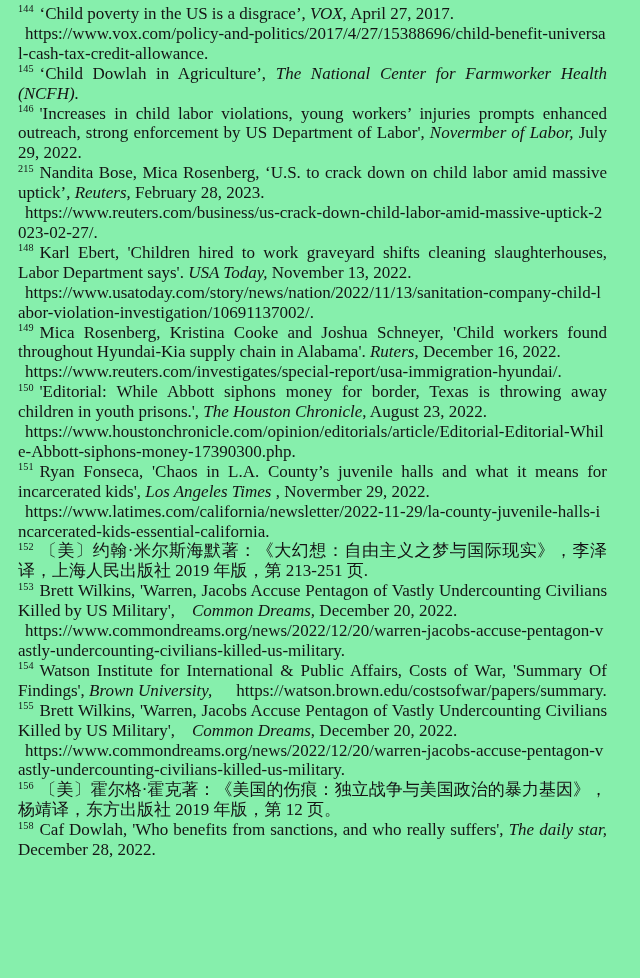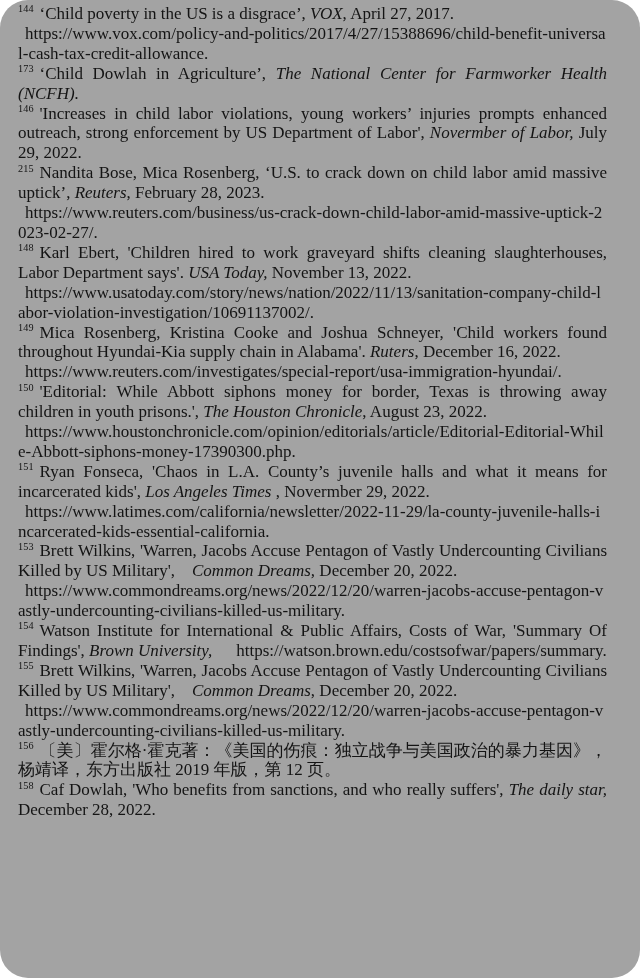--- a/index.html
+++ b/index.html
@@ -14,22 +14,21 @@
     color: #141414;
     font-family: "Liberation Serif", "DejaVu Serif", serif;
     font-size: 17px;
     line-height: 19.9px;
   }
   .page {
     box-sizing: border-box;
     width: 640px;
     height: 978px;
     padding: 4px 33px 6px 18px;
-    background: #a3a3a3;
-    border-radius: 28px;
+    background: #86efac;
   }
   p.footnote {
     margin: 0;
     padding: 0;
     text-align: justify;
   }
   sup.fn-num {
     font-size: 0.6em;
     line-height: 0;
     vertical-align: super;
@@ -44,26 +43,27 @@
     overflow-wrap: anywhere;
     margin-left: 7px;
   }
 </style>
 </head>
 <body>
 
 <div class="page">
   <div>
       <p class="footnote"><sup class="fn-num">144</sup><span class="run-n">‘Child poverty in the US is a disgrace’, </span><span class="run-i">VOX</span><span class="run-n">, April 27, 2017.</span><br><span class="run-u">https://www.vox.com/policy-and-politics/2017/4/27/15388696/child-benefit-universal-cash-tax-credit-allowance.</span></p>
-      <p class="footnote"><sup class="fn-num">173</sup><span class="run-n">‘Child Dowlah in Agriculture’, </span><span class="run-i">The National Center for Farmworker Health (NCFH).</span></p>
+      <p class="footnote"><sup class="fn-num">145</sup><span class="run-n">‘Child Dowlah in Agriculture’, </span><span class="run-i">The National Center for Farmworker Health (NCFH).</span></p>
       <p class="footnote"><sup class="fn-num">146</sup><span class="run-n">'Increases in child labor violations, young workers’ injuries prompts enhanced outreach, strong enforcement by US Department of Labor', </span><span class="run-i">Novermber of Labor,</span><span class="run-n"> July 29, 2022.</span><br></p>
       <p class="footnote"><sup class="fn-num">215</sup><span class="run-n">Nandita Bose, Mica Rosenberg, ‘U.S. to crack down on child labor amid massive uptick’, </span><span class="run-i">Reuters</span><span class="run-n">, February 28, 2023.</span><br><span class="run-u">https://www.reuters.com/business/us-crack-down-child-labor-amid-massive-uptick-2023-02-27/.</span></p>
       <p class="footnote"><sup class="fn-num">148</sup><span class="run-n">Karl Ebert, 'Children hired to work graveyard shifts cleaning slaughterhouses, Labor Department says'. </span><span class="run-i">USA Today,</span><span class="run-n"> November 13, 2022.</span><br><span class="run-u">https://www.usatoday.com/story/news/nation/2022/11/13/sanitation-company-child-labor-violation-investigation/10691137002/.</span></p>
       <p class="footnote"><sup class="fn-num">149</sup><span class="run-n">Mica Rosenberg, Kristina Cooke and Joshua Schneyer, 'Child workers found throughout Hyundai-Kia supply chain in Alabama'. </span><span class="run-i">Ruters</span><span class="run-n">, December 16, 2022.</span><br><span class="run-u">https://www.reuters.com/investigates/special-report/usa-immigration-hyundai/.</span></p>
       <p class="footnote"><sup class="fn-num">150</sup><span class="run-n">'Editorial: While Abbott siphons money for border, Texas is throwing away children in youth prisons.', </span><span class="run-i">The Houston Chronicle</span><span class="run-n">, August 23, 2022.</span><br><span class="run-u">https://www.houstonchronicle.com/opinion/editorials/article/Editorial-Editorial-While-Abbott-siphons-money-17390300.php.</span></p>
       <p class="footnote"><sup class="fn-num">151</sup><span class="run-n">Ryan Fonseca, 'Chaos in L.A. County’s juvenile halls and what it means for incarcerated kids', </span><span class="run-i">Los Angeles Times</span><span class="run-n"> , Novermber 29, 2022.</span><br><span class="run-u">https://www.latimes.com/california/newsletter/2022-11-29/la-county-juvenile-halls-incarcerated-kids-essential-california.</span></p>
+      <p class="footnote"><sup class="fn-num">152</sup><span class="run-n">〔美〕约翰·米尔斯海默著：《大幻想：自由主义之梦与国际现实》，李泽译，上海人民出版社 2019 年版，第 213-251 页.</span></p>
       <p class="footnote"><sup class="fn-num">153</sup><span class="run-n">Brett Wilkins, 'Warren, Jacobs Accuse Pentagon of Vastly Undercounting Civilians Killed by US Military',&nbsp;&nbsp;&nbsp; </span><span class="run-i">Common Dreams,</span><span class="run-n"> December 20, 2022.</span><br><span class="run-u">https://www.commondreams.org/news/2022/12/20/warren-jacobs-accuse-pentagon-vastly-undercounting-civilians-killed-us-military.</span></p>
       <p class="footnote"><sup class="fn-num">154</sup><span class="run-n">Watson Institute for International &amp; Public Affairs, Costs of War, 'Summary Of Findings', </span><span class="run-i">Brown University,</span><span class="run-n">&nbsp;&nbsp;&nbsp; </span><span class="run-u">https://watson.brown.edu/costsofwar/papers/summary.</span></p>
       <p class="footnote"><sup class="fn-num">155</sup><span class="run-n">Brett Wilkins, 'Warren, Jacobs Accuse Pentagon of Vastly Undercounting Civilians Killed by US Military',&nbsp;&nbsp;&nbsp; </span><span class="run-i">Common Dreams</span><span class="run-n">, December 20, 2022.</span><br><span class="run-u">https://www.commondreams.org/news/2022/12/20/warren-jacobs-accuse-pentagon-vastly-undercounting-civilians-killed-us-military.</span></p>
       <p class="footnote"><sup class="fn-num">156</sup><span class="run-n">〔美〕霍尔格·霍克著：《美国的伤痕：独立战争与美国政治的暴力基因》，杨靖译，东方出版社 2019 年版，第 12 页。</span></p>
       <p class="footnote"><sup class="fn-num">158</sup><span class="run-n">Caf Dowlah, 'Who benefits from sanctions, and who really suffers', </span><span class="run-i">The daily star,</span><span class="run-n"> December 28, 2022.</span><br></p>
     </div>
 </div>
 
 </body></html>

